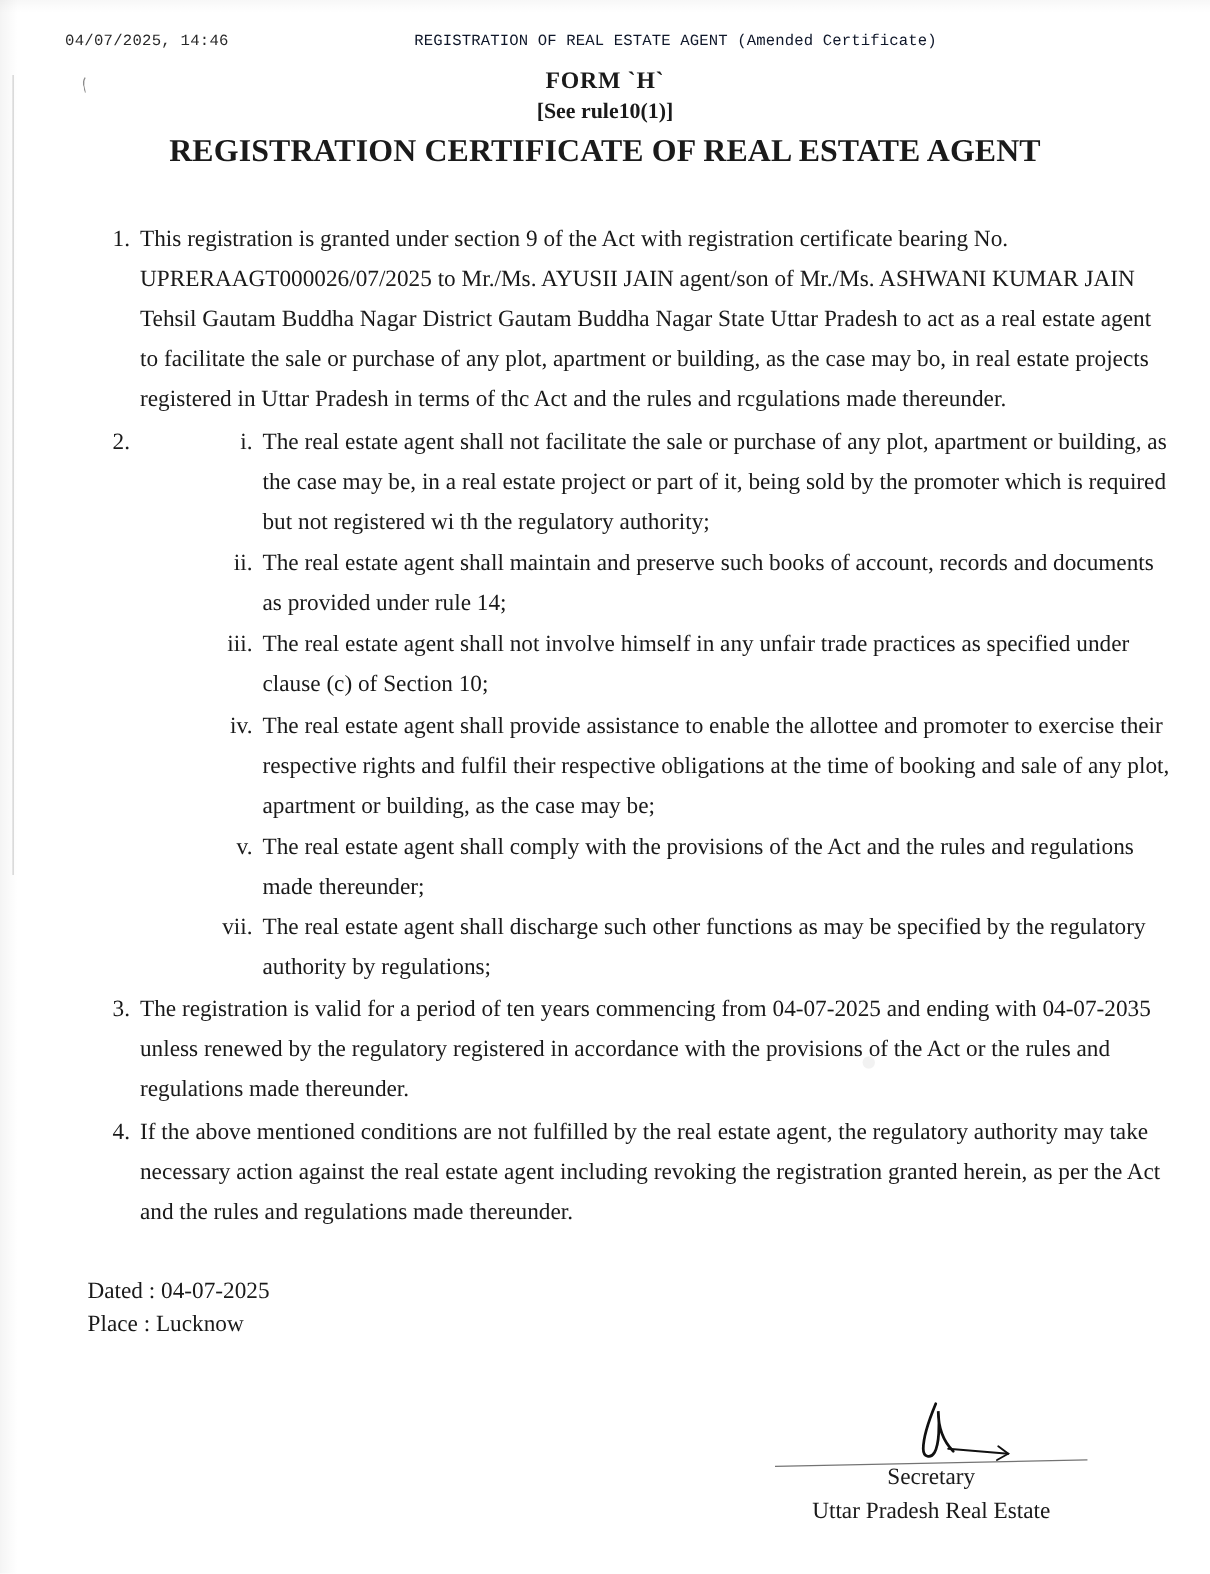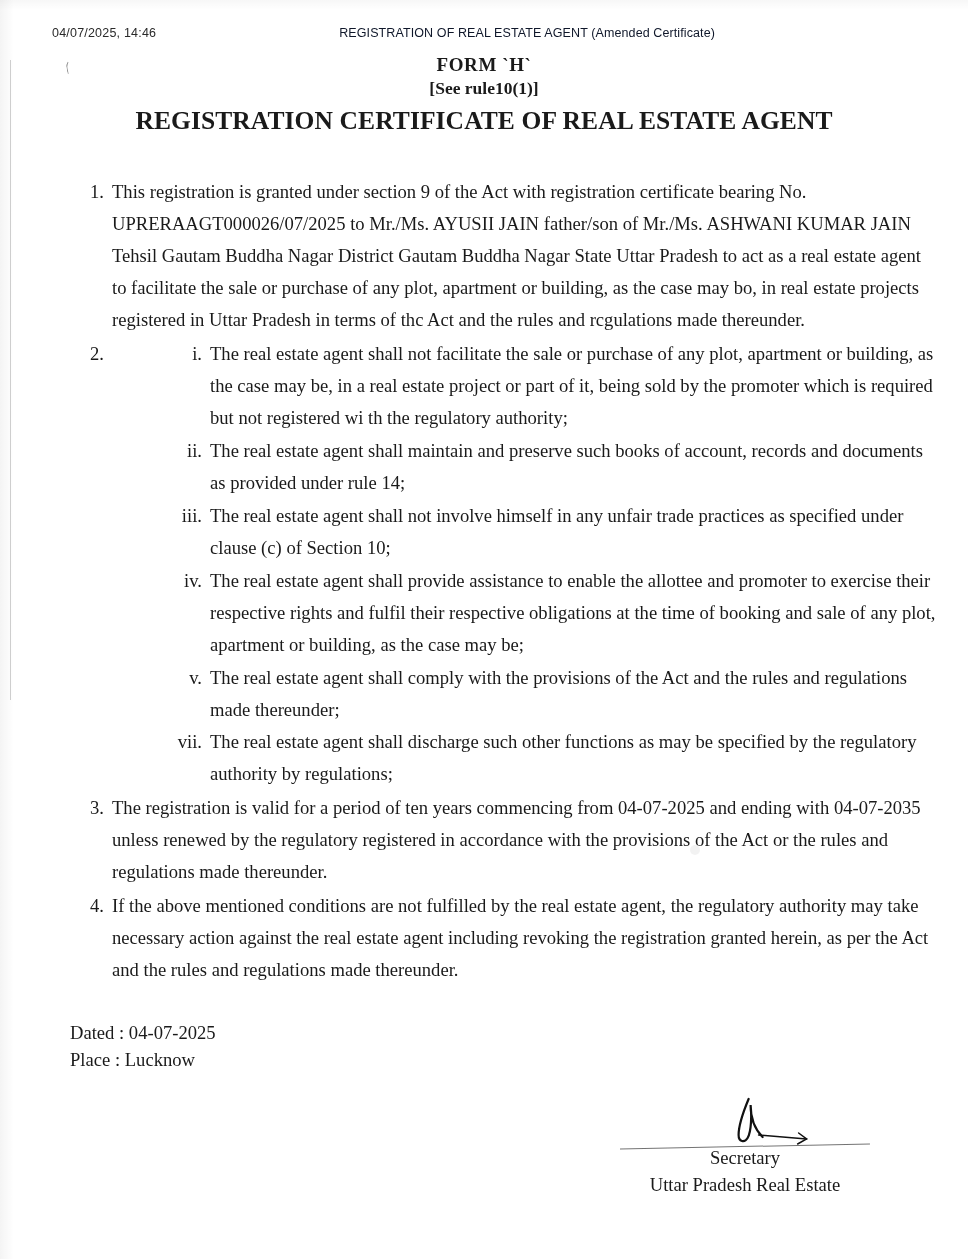--- a/index.html
+++ b/index.html
@@ -43,21 +43,21 @@
     border-top: 1.6px solid rgba(0,0,0,0.0);
     border-radius: 60% 0 0 0;
     transform: rotate(-12deg);
   }
 
   .header-row {
     position: relative;
     display: flex;
     align-items: flex-start;
     padding: 26px 30px 0 52px;
-    font-family: Liberation Sans, sans-serif;
+    font-family: Liberation Mono, monospace;
   }
   .header-date {
     font-size: 12.5px;
     color: #2a2a2a;
     letter-spacing: 0.2px;
   }
   .header-title {
     flex: 1;
     text-align: center;
     font-size: 12.5px;
@@ -133,21 +133,21 @@
 
   .footer-block {
     margin: 34px 0 0 70px;
     font-size: 18.6px;
     line-height: 1.45;
   }
 
   .sign-block {
     position: absolute;
     right: 58px;
-    bottom: 60px;
+    bottom: 36px;
     text-align: center;
     font-size: 18.6px;
     line-height: 1.45;
     width: 330px;
   }
   .sign-mark {
     position: relative;
     height: 46px;
   }
   .sign-mark svg {
@@ -196,21 +196,21 @@
 
 <div class="body-block">
   <ol class="top-list">
 
     <li>
       <span class="num">1.</span>
       <span><span>This registration is granted under section 9 of the Act with registration certificate bearing No.</span>
       <b>UPRERAAGT000026/07/2025</b>
       <span>to Mr./Ms.</span>
       <b>AYUSII JAIN</b>
-      <span>father/son of Mr./Ms.</span>
+      <span>agent/son of Mr./Ms.</span>
       <b>ASHWANI KUMAR JAIN</b>
       <span>Tehsil</span>
       <b>Gautam Buddha Nagar</b>
       <span>District</span>
       <b>Gautam Buddha Nagar</b>
       <span>State</span>
       <b>Uttar Pradesh</b>
       <span>to act as a real estate agent to facilitate the sale or purchase of any plot, apartment or building, as the case may bo, in real estate projects registered in</span>
       <b>Uttar Pradesh</b>
       <span>in terms of thc Act and the rules and rcgulations made thereunder.</span></span>

